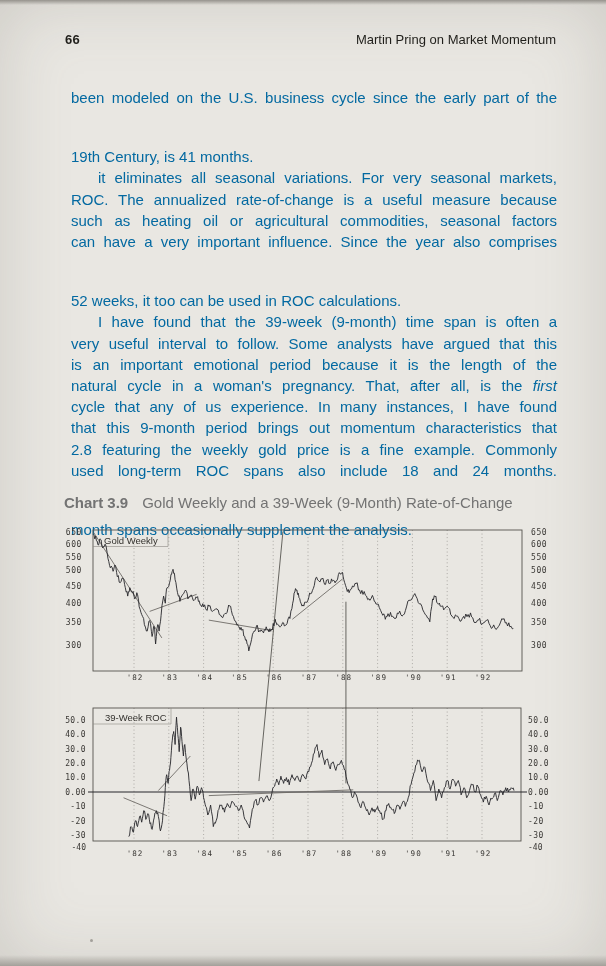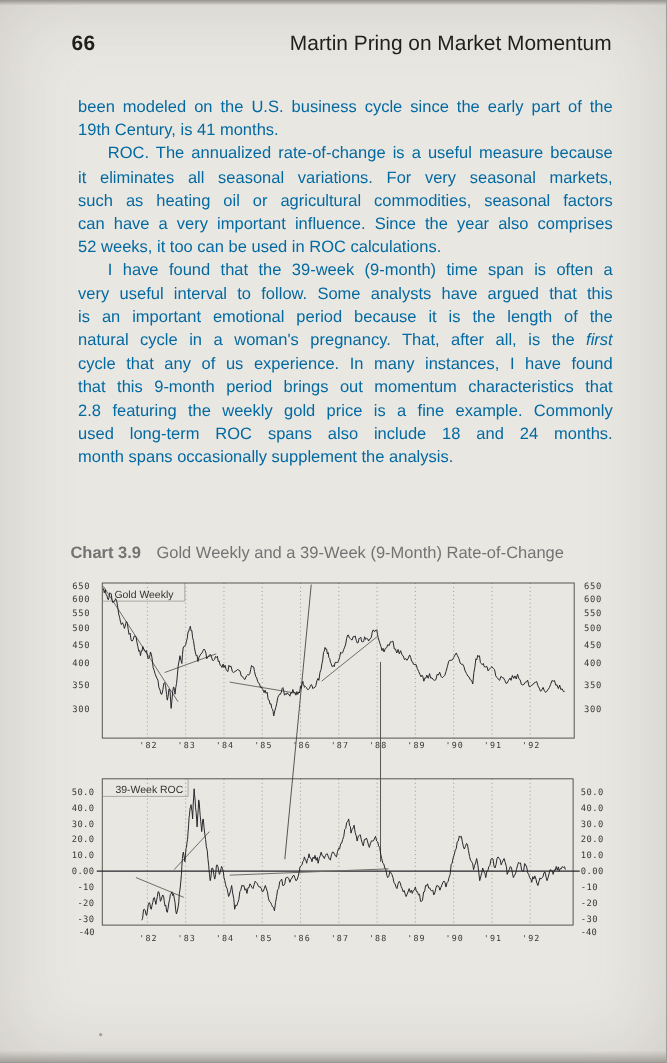--- a/index.html
+++ b/index.html
@@ -4,26 +4,26 @@
 <style>
   html,body{margin:0;padding:0;background:#6b6a66;}
   .page{position:relative;width:606px;height:966px;background:#e9e7e2;overflow:hidden;
         font-family:"Liberation Sans",sans-serif;color:#262420;
         box-shadow:inset 0 0 70px rgba(110,105,95,.22);}
   .edge-top{position:absolute;top:0;left:0;right:0;height:5px;
         background:linear-gradient(180deg,#96938d,rgba(233,231,226,0));}
   .edge-bottom{position:absolute;bottom:0;left:0;right:0;height:11px;
         background:linear-gradient(0deg,#a3a09a,rgba(233,231,226,0));}
   .header{position:absolute;top:31px;left:65px;width:491px;display:flex;
-        justify-content:space-between;font-size:19px;line-height:18px;color:#201f1b;}
+        justify-content:space-between;font-size:13px;line-height:18px;color:#201f1b;}
   .pagenum{font-weight:bold;letter-spacing:.3px;}
   .body-text{position:absolute;top:87px;left:71px;width:486px;font-size:15px;
         line-height:21.2px;color:#0369a1;}
   .tline{text-align:justify;text-align-last:justify;}
-  .tline.last{text-align-last:left;}
+  .tline.last{text-align-last:left;margin-top:38px;}
   .para.indent .tline:first-child{text-indent:27px;}
   .caption{position:absolute;top:494px;left:64px;font-size:15px;color:#737373;}
   .caption .cap-label{font-weight:bold;margin-right:14px;}
   svg.chart{position:absolute;left:0;top:0;pointer-events:none;}
   .speck{position:absolute;left:90px;top:939px;width:3px;height:3px;border-radius:50%;
         background:#56534d;opacity:.45;}
 </style>
 </head>
 <body>
 
@@ -34,22 +34,22 @@
     <span class="pagenum">66</span>
     <span class="runtitle">Martin Pring on Market Momentum</span>
   </div>
 
   <div class="body-text">
       <div class="para">
         <div class="tline"><span>been modeled on the U.S. business cycle since the early part of the</span></div>
         <div class="tline last"><span>19th Century, is 41 months.</span></div>
       </div>
       <div class="para indent">
+        <div class="tline"><span>it eliminates all seasonal variations. For very seasonal markets,</span></div>
         <div class="tline"><span>ROC. The annualized rate-of-change is a useful measure because</span></div>
-        <div class="tline"><span>it eliminates all seasonal variations. For very seasonal markets,</span></div>
         <div class="tline"><span>such as heating oil or agricultural commodities, seasonal factors</span></div>
         <div class="tline"><span>can have a very important influence. Since the year also comprises</span></div>
         <div class="tline last"><span>52 weeks, it too can be used in ROC calculations.</span></div>
       </div>
       <div class="para indent">
         <div class="tline"><span>I have found that the 39-week (9-month) time span is often a</span></div>
         <div class="tline"><span>very useful interval to follow. Some analysts have argued that this</span></div>
         <div class="tline"><span>is an important emotional period because it is the length of the</span></div>
         <div class="tline"><span>natural cycle in a woman's pregnancy. That, after all, is the </span><i>first</i></div>
         <div class="tline"><span>cycle that any of us experience. In many instances, I have found</span></div>

